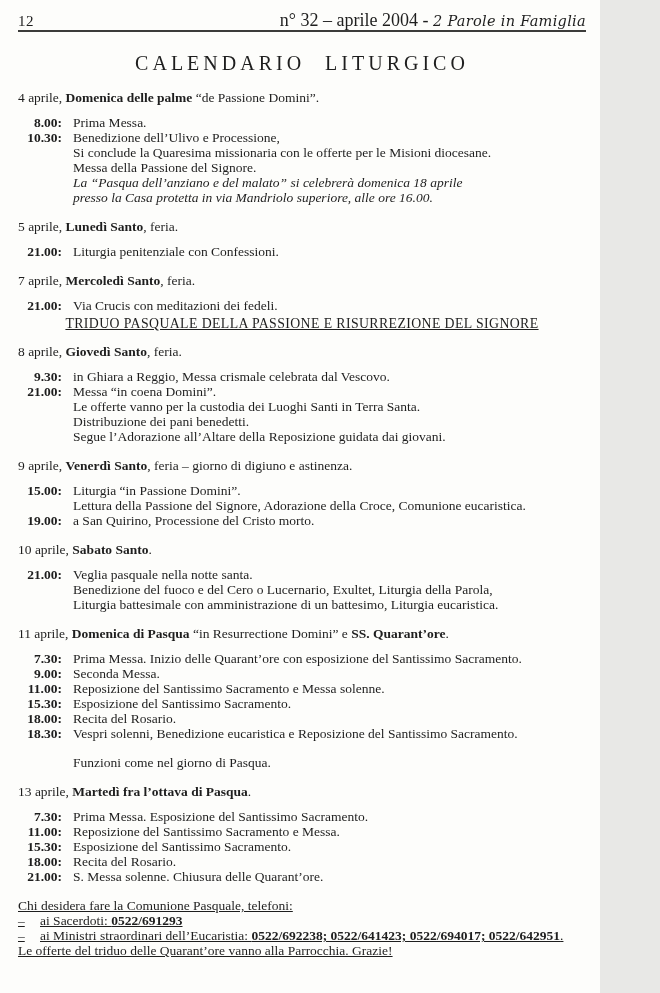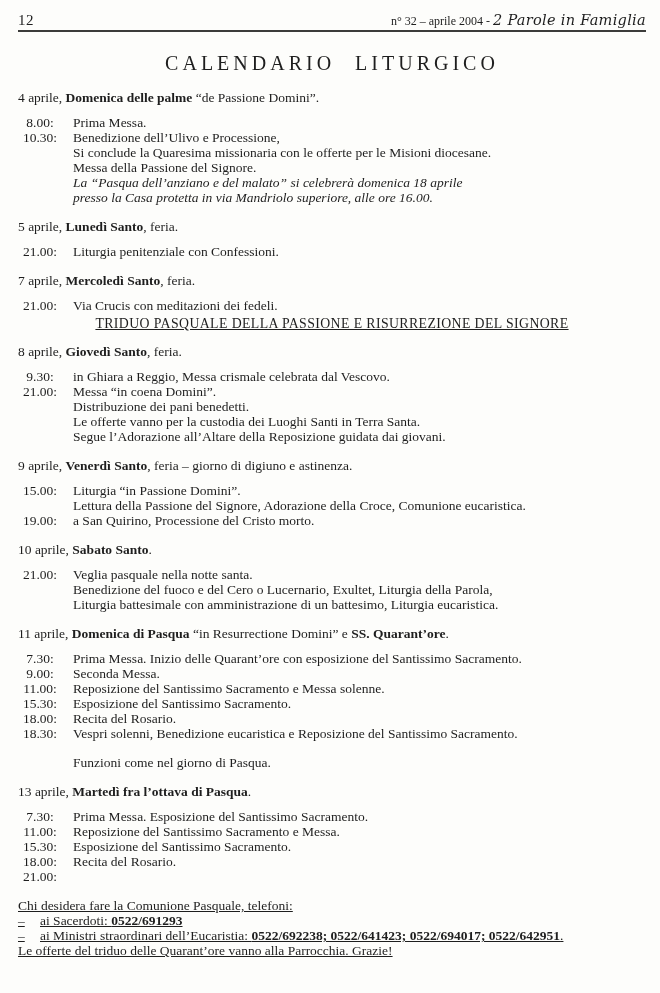--- a/index.html
+++ b/index.html
@@ -1,33 +1,33 @@
 <!DOCTYPE html>
 <html><head>
 <meta charset="utf-8">
 <style>
   * { margin: 0; padding: 0; box-sizing: border-box; }
   html, body { background: #e8e8e6; }
   .page {
-    width: 660px; height: 993px;
+    width: 600px; height: 993px;
     background: #fdfdfb;
     color: #1e1e1e;
     font-family: "Liberation Serif", serif;
     font-size: 13.5px;
     line-height: 15px;
     padding: 10px 14px 0 18px;
     overflow: hidden;
     position: relative;
   }
   .header-row {
     display: flex; justify-content: space-between; align-items: baseline;
     height: 20px; line-height: 20px;
   }
   .page-number { font-size: 15px; letter-spacing: 0.5px; }
-  .issue-info { font-size: 12px; }
+  .issue-info { font-size: 18px; }
   .masthead {
     font-family: "DejaVu Serif", serif;
     font-style: italic;
     font-size: 14.5px;
     letter-spacing: 0.3px;
     text-align: center;
   }
   .header-rule { border-bottom: 2px solid #3c3c3a; margin-top: 0; }
   .doc-title {
     text-align: center;
@@ -37,21 +37,21 @@
     letter-spacing: 4px;
     word-spacing: 11px;
     margin-top: 22px;
     margin-bottom: 18px;
   }
   .day-section { margin-bottom: 14px; }
   .date-line { margin-bottom: 10px; }
   .b { font-weight: bold; }
   .i { font-style: italic; }
   .event-row { display: flex; }
-  .event-time { flex: 0 0 44px; text-align: center; white-space: nowrap; }
+  .event-time { flex: 0 0 44px; text-align: right; white-space: nowrap; font-weight: bold; }
   .event-desc { margin-left: 11px; }
   .event-row.pre-gap { margin-top: 6px; }
   .section-heading {
     text-align: center;
     text-decoration: underline;
     letter-spacing: 0.4px;
     font-size: 13.8px;
     line-height: 17px;
     margin-top: -12px;
     margin-bottom: 12px;
@@ -120,22 +120,22 @@
         <div class="event-row">
           <span class="event-time">9.30:</span>
           <div class="event-desc">
             <div>in Ghiara a Reggio, Messa crismale celebrata dal Vescovo.</div>
           </div>
         </div>
         <div class="event-row">
           <span class="event-time">21.00:</span>
           <div class="event-desc">
             <div>Messa “in coena Domini”.</div>
+            <div>Le offerte vanno per la custodia dei Luoghi Santi in Terra Santa.</div>
             <div>Distribuzione dei pani benedetti.</div>
-            <div>Le offerte vanno per la custodia dei Luoghi Santi in Terra Santa.</div>
             <div>Segue l’Adorazione all’Altare della Reposizione guidata dai giovani.</div>
           </div>
         </div>
       </section>
       <section class="day-section">
         <div class="date-line"><span>9 aprile, </span><span class="b ">Venerdì Santo</span><span>, feria – giorno di digiuno e astinenza.</span></div>
         <div class="event-row">
           <span class="event-time">15.00:</span>
           <div class="event-desc">
             <div>Liturgia “in Passione Domini”.</div>
@@ -228,20 +228,23 @@
           </div>
         </div>
         <div class="event-row">
           <span class="event-time">18.00:</span>
           <div class="event-desc">
             <div>Recita del Rosario.</div>
           </div>
         </div>
         <div class="event-row">
           <span class="event-time">21.00:</span>
+          <div class="event-desc">
+            <div>S. Messa solenne. Chiusura delle Quarant’ore.</div>
+          </div>
         </div>
       </section>
     </div>
 
   <div class="footer" id="footer">
       <div class="footer-line">
         <span><span>Chi desidera fare la Comunione Pasquale, telefoni:</span></span>
       </div>
       <div class="footer-line">
         <span class="footer-dash">–</span>

